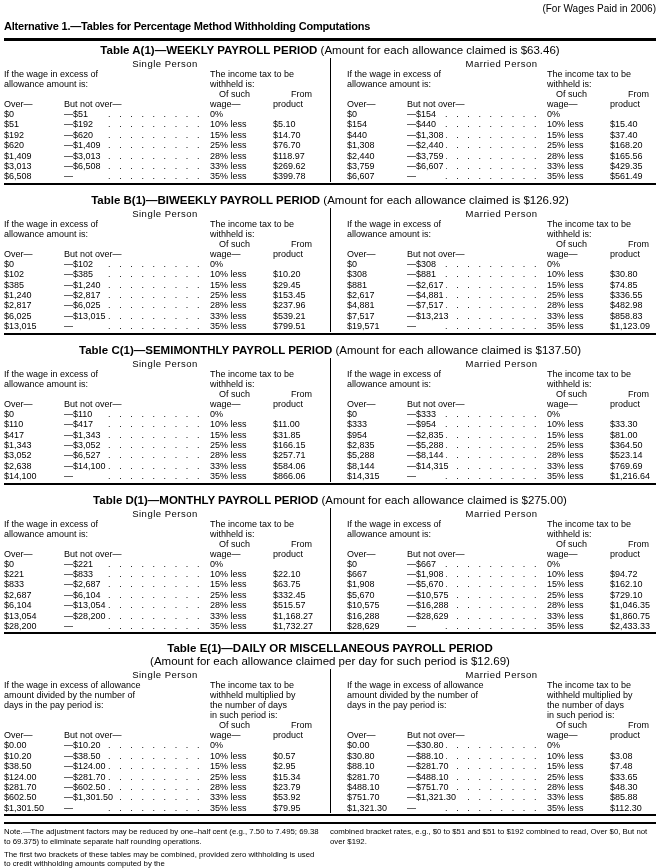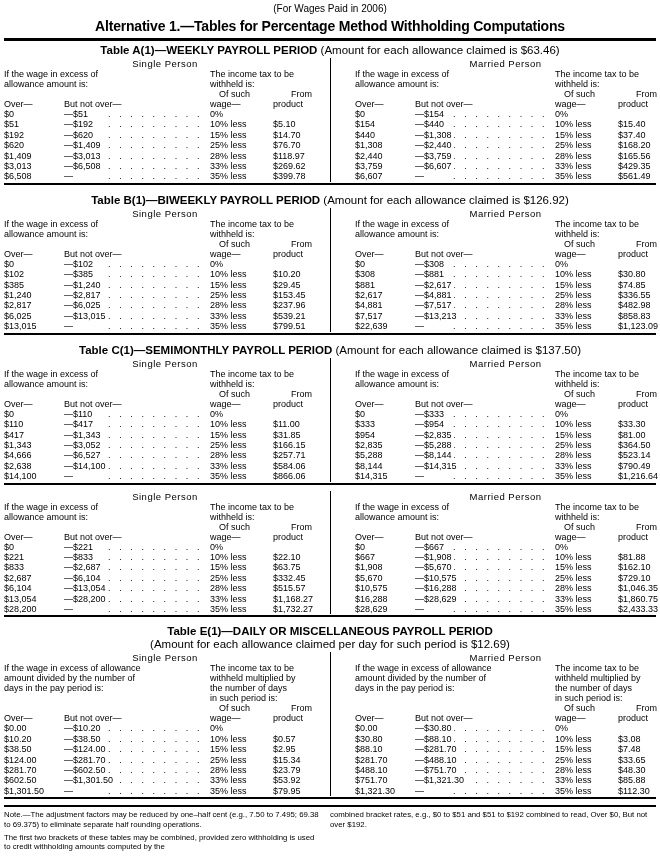--- a/index.html
+++ b/index.html
@@ -17,28 +17,28 @@
   .page {
     position: relative;
     width: 660px;
     height: 868px;
     box-sizing: border-box;
     padding: 0 4px;
   }
 
   
   .doc-subtitle {
-    text-align: center;
+    text-align: right;
     font-size: 10px;
     line-height: 12px;
     padding-top: 3px;
   }
   .doc-title {
-    text-align: center;
-    font-size: 14px;
+    text-align: left;
+    font-size: 11px;
     font-weight: bold;
     line-height: 20px;
     letter-spacing: -0.2px;
     padding-top: 1px;
   }
   .rule-thick {
     border-bottom: 3px solid #000;
     margin-top: 2px;
   }
 
@@ -65,21 +65,21 @@
   .panes {
     display: flex;
     position: relative;
   }
   .pane {
     width: 50%;
     box-sizing: border-box;
     position: relative;
   }
   .pane.right {
-    padding-left: 24px;
+    padding-left: 16px;
     border-left: 1.5px solid #000;
   }
   .pane.left {
     padding-right: 4px;
   }
   .pane-title {
     text-align: center;
     font-size: 9.5px;
     line-height: 11px;
     font-weight: normal;
@@ -445,21 +445,21 @@
                 <span class="pct">28% less</span>
                 <span class="prod">$482.98</span>
               </div>
               <div class="row">
                 <span class="over">$7,517</span>
                 <span class="notover"><span class="dots">.........</span><span class="nv">—$13,213</span></span>
                 <span class="pct">33% less</span>
                 <span class="prod">$858.83</span>
               </div>
               <div class="row">
-                <span class="over">$22,639</span>
+                <span class="over">$19,571</span>
                 <span class="notover"><span class="dots">.........</span><span class="nv">—</span></span>
                 <span class="pct">35% less</span>
                 <span class="prod">$1,123.09</span>
               </div>
             </div>
           </div>
         </div>
         <div class="sep"></div>
       </div>
       <div class="tbl-block">
@@ -507,21 +507,21 @@
                 <span class="pct">15% less</span>
                 <span class="prod">$31.85</span>
               </div>
               <div class="row">
                 <span class="over">$1,343</span>
                 <span class="notover"><span class="dots">.........</span><span class="nv">—$3,052</span></span>
                 <span class="pct">25% less</span>
                 <span class="prod">$166.15</span>
               </div>
               <div class="row">
-                <span class="over">$4,666</span>
+                <span class="over">$3,052</span>
                 <span class="notover"><span class="dots">.........</span><span class="nv">—$6,527</span></span>
                 <span class="pct">28% less</span>
                 <span class="prod">$257.71</span>
               </div>
               <div class="row">
                 <span class="over">$2,638</span>
                 <span class="notover"><span class="dots">.........</span><span class="nv">—$14,100</span></span>
                 <span class="pct">33% less</span>
                 <span class="prod">$584.06</span>
               </div>
@@ -584,34 +584,35 @@
               <div class="row">
                 <span class="over">$5,288</span>
                 <span class="notover"><span class="dots">.........</span><span class="nv">—$8,144</span></span>
                 <span class="pct">28% less</span>
                 <span class="prod">$523.14</span>
               </div>
               <div class="row">
                 <span class="over">$8,144</span>
                 <span class="notover"><span class="dots">.........</span><span class="nv">—$14,315</span></span>
                 <span class="pct">33% less</span>
-                <span class="prod">$790.49</span>
+                <span class="prod">$769.69</span>
               </div>
               <div class="row">
                 <span class="over">$14,315</span>
                 <span class="notover"><span class="dots">.........</span><span class="nv">—</span></span>
                 <span class="pct">35% less</span>
                 <span class="prod">$1,216.64</span>
               </div>
             </div>
           </div>
         </div>
         <div class="sep"></div>
       </div>
       <div class="tbl-block">
+        <div class="tbl-title"><span>Table D(1)—MONTHLY PAYROLL PERIOD</span> <span class="amt">(Amount for each allowance claimed is $275.00)</span></div>
         <div class="panes">
           <div class="pane left">
             <div class="pane-title">Single Person</div>
             <div class="hdr-row">
               <div class="hdr-left">
                 <div>If the wage in excess of</div>
                 <div>allowance amount is:</div>
               </div>
               <div class="hdr-right">
                 <div>The income tax to be</div>
@@ -701,21 +702,21 @@
               <div class="row">
                 <span class="over">$0</span>
                 <span class="notover"><span class="dots">.........</span><span class="nv">—$667</span></span>
                 <span class="pct">0%</span>
                 <span class="prod"></span>
               </div>
               <div class="row">
                 <span class="over">$667</span>
                 <span class="notover"><span class="dots">.........</span><span class="nv">—$1,908</span></span>
                 <span class="pct">10% less</span>
-                <span class="prod">$81.88</span>
+                <span class="prod">$94.72</span>
               </div>
               <div class="row">
                 <span class="over">$1,908</span>
                 <span class="notover"><span class="dots">.........</span><span class="nv">—$5,670</span></span>
                 <span class="pct">15% less</span>
                 <span class="prod">$162.10</span>
               </div>
               <div class="row">
                 <span class="over">$5,670</span>
                 <span class="notover"><span class="dots">.........</span><span class="nv">—$10,575</span></span>

